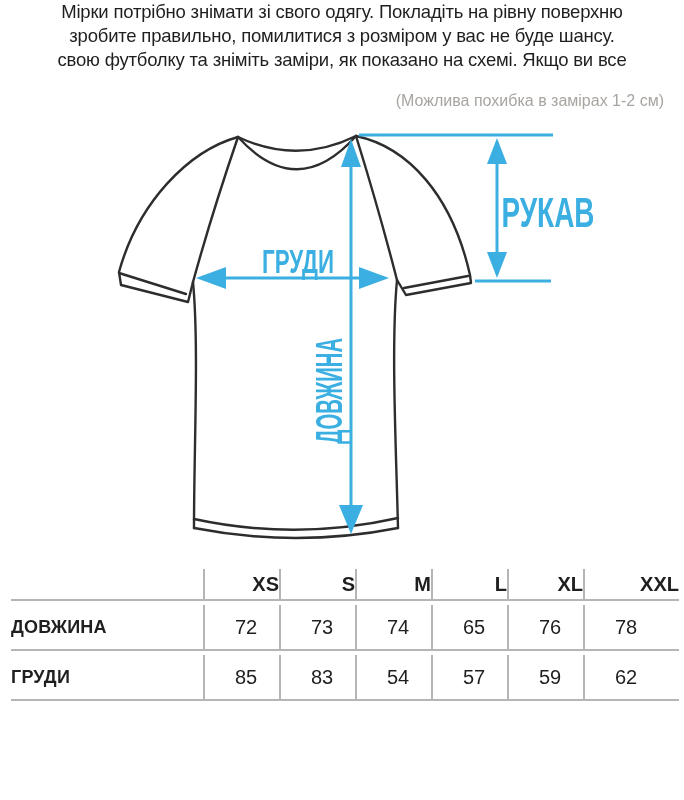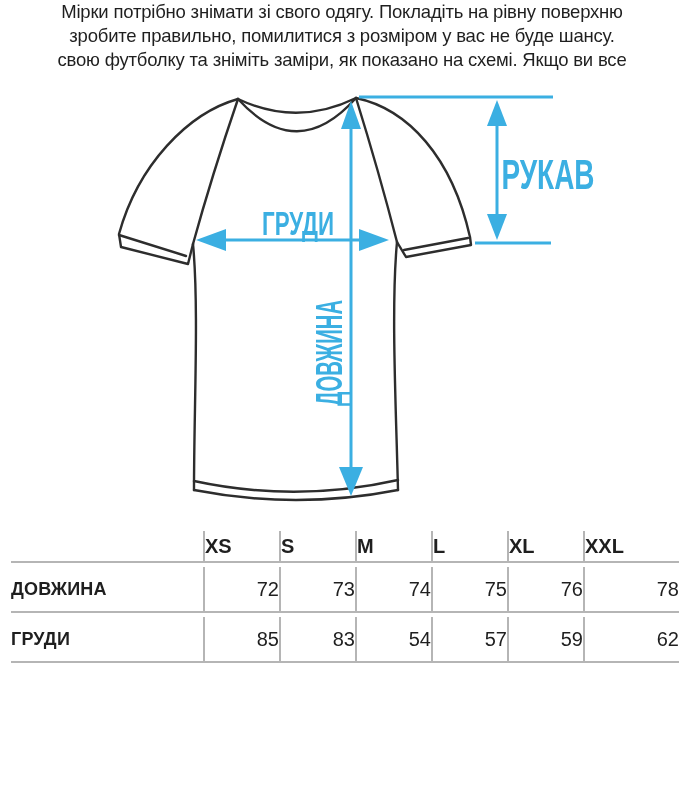--- a/index.html
+++ b/index.html
@@ -34,45 +34,46 @@
   .blabel{
     fill:var(--accent-blue);font-weight:700;
     font-family:"Liberation Sans","DejaVu Sans",sans-serif;
   }
   table.size-table{
     margin-left:11px;width:668px;table-layout:fixed;
     border-collapse:separate;border-spacing:0 4px;
   }
   .size-table th,.size-table td{padding:0;}
   .size-table thead th{
-    height:30px;vertical-align:middle;text-align:left;
+    height:30px;vertical-align:middle;text-align:right;
     font-size:20px;font-weight:700;
     border-bottom:2px solid var(--table-line);
   }
   .size-table tbody td{
     height:44px;vertical-align:middle;
     border-bottom:2px solid var(--table-line);
   }
   .size-table .data{border-left:2px solid var(--table-line);}
   .size-table td.rowlabel{
     text-align:left;font-weight:700;font-size:18px;letter-spacing:0.2px;
   }
-  .size-table td.data{text-align:right;font-size:20px;font-weight:400;padding-left:30px;}
+  .size-table td.data{text-align:left;font-size:20px;font-weight:400;padding-left:30px;}
 </style>
 </head>
 <body>
 
 <div class="page">
 
   <div class="intro">
     <div>Мірки потрібно знімати зі свого одягу. Покладіть на рівну поверхню</div>
     <div>зробите правильно, помилитися з розміром у вас не буде шансу.</div>
     <div>свою футболку та зніміть заміри, як показано на схемі. Якщо ви все</div>
   </div>
 
+  <div class="note">(Можлива похибка в замірах 1-2 см)</div>
 
   <svg class="diagram" viewBox="0 0 684 440" width="684" height="440" xmlns="http://www.w3.org/2000/svg">
 
     <g class="shirt">
       <path d="M238,12 C188,26 138,78 119,147 L121,160 L188,177 L193,157"></path>
       <path d="M119,148 L186,169"></path>
       <path d="M356,11 C408,22 452,70 470,150 L471,158 L406,170 L397,155"></path>
       <path d="M468,151 L404,163"></path>
       <path d="M238,12 Q212,88 193,157"></path>
       <path d="M356,11 Q379,85 397,155"></path>
@@ -131,21 +132,21 @@
         <th class="data">XL</th>
         <th class="data">XXL</th>
       </tr>
     </thead>
     <tbody>
       <tr>
         <td class="rowlabel">ДОВЖИНА</td>
         <td class="data">72</td>
         <td class="data">73</td>
         <td class="data">74</td>
-        <td class="data">75</td>
+        <td class="data">65</td>
         <td class="data">76</td>
         <td class="data">78</td>
       </tr>
       <tr>
         <td class="rowlabel">ГРУДИ</td>
         <td class="data">85</td>
         <td class="data">83</td>
         <td class="data">54</td>
         <td class="data">57</td>
         <td class="data">59</td>

